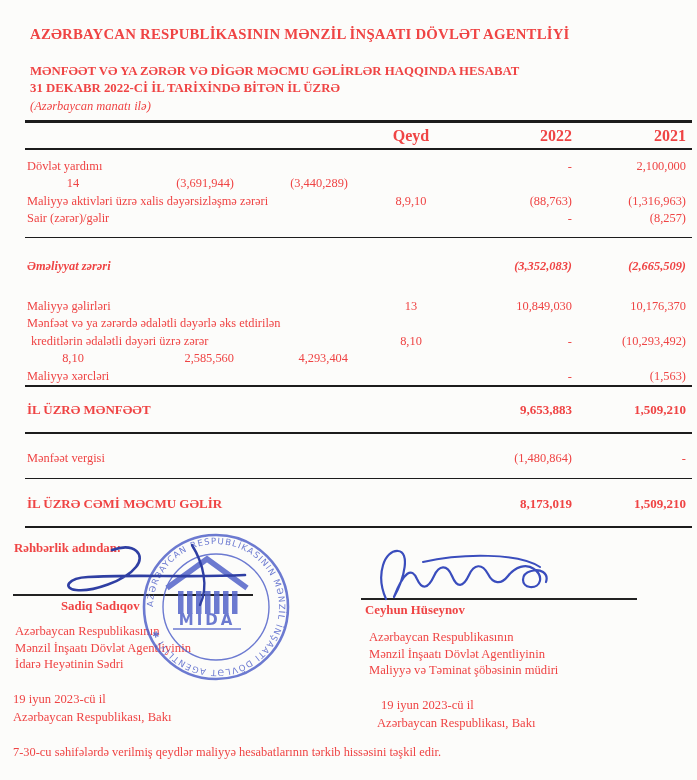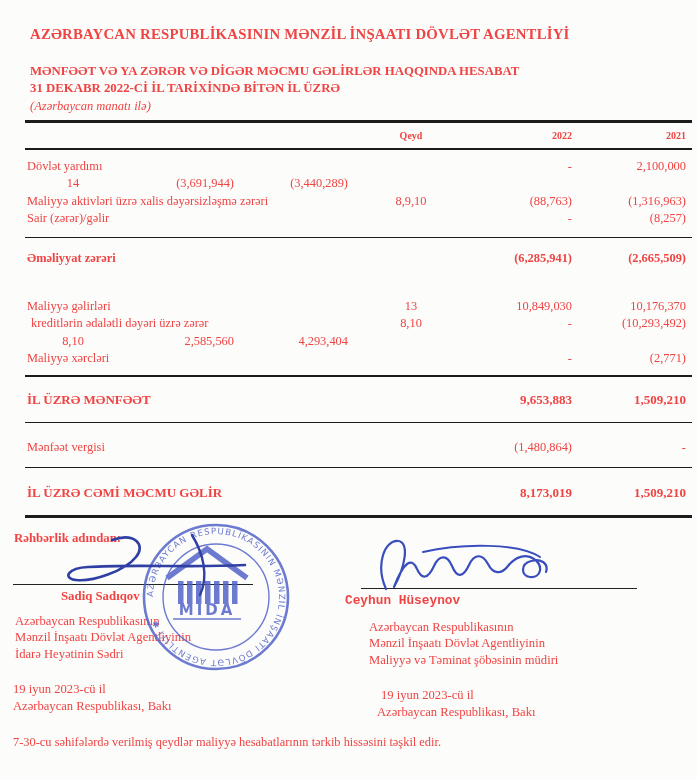--- a/index.html
+++ b/index.html
@@ -11,28 +11,28 @@
   .hdr{padding:26px 30px 0 30px;}
   .title{font-size:14.8px;font-weight:bold;letter-spacing:.2px;}
   .sub{margin-top:20px;font-size:12.8px;font-weight:bold;line-height:17px;}
   .note-it{margin-top:2px;font-style:italic;font-size:12.5px;}
   .rule{background:#1c1c1c;margin:0 5px 0 25px;}
   .r-thick{height:2.5px;margin-top:6px;}
   .r-head{height:2px;}
   .r-mid{height:1.5px;}
   .r-thin{height:1.2px;}
   .trow,.thead{display:flex;margin:0 5px 0 27px;font-size:12.4px;line-height:17.5px;align-items:flex-end;}
-  .thead{font-weight:bold;font-size:10px;margin-top:4px;padding-bottom:4px;line-height:17px;}
+  .thead{font-weight:bold;font-size:16px;margin-top:4px;padding-bottom:4px;line-height:17px;}
   .c-lbl{flex:0 0 338px;}
   .c-note{flex:0 0 92px;text-align:center;}
   .c-22{flex:0 0 115px;text-align:right;}
   .c-21{flex:0 0 120px;text-align:right;padding-right:6px;box-sizing:border-box;}
   .sec1{padding:8px 0 9px 0;}
-  .sec2{margin-top:30px;padding-bottom:7px;}
-  .oprow{margin-top:12px;font-weight:bold;}
+  .sec2{margin-top:22px;}
+  .oprow{margin-top:20px;font-weight:bold;font-style:italic;}
   .bigrow{font-weight:bold;font-size:13px;line-height:20px;}
   .profit{margin-top:13px;margin-bottom:12px;}
   .taxrow{margin-top:15px;margin-bottom:11px;line-height:18px;}
   .totalrow{margin-top:15px;margin-bottom:12px;}
   .sigsec{position:relative;height:216px;}
   .sig-heading{position:absolute;left:14px;top:13px;font-weight:bold;font-size:12.8px;}
   .sigline{position:absolute;height:1.5px;background:#222;}
   .sig-name{position:absolute;font-weight:bold;font-size:12.8px;}
   .sig-titles{position:absolute;font-size:12.6px;line-height:16.5px;}
   .sig-date{position:absolute;font-size:12.6px;line-height:17.5px;}
@@ -87,49 +87,50 @@
       <div class="c-note"></div>
       <div class="c-22">-</div>
       <div class="c-21">(8,257)</div>
     </div>
   </div>
   <div class="rule r-mid"></div>
 
   <div class="trow oprow">
     <div class="c-lbl">Əməliyyat zərəri</div>
     <div class="c-note"></div>
-    <div class="c-22">(6,285,941)</div>
+    <div class="c-22">(3,352,083)</div>
     <div class="c-21">(2,665,509)</div>
   </div>
 
   <div class="sec2">
     <div class="trow">
       <div class="c-lbl">Maliyyə gəlirləri</div>
       <div class="c-note">13</div>
       <div class="c-22">10,849,030</div>
       <div class="c-21">10,176,370</div>
     </div>
     <div class="trow">
       <div class="c-lbl">
+        <div>Mənfəət və ya zərərdə ədalətli dəyərlə əks etdirilən</div>
         <div style="padding-left:4px;">kreditlərin ədalətli dəyəri üzrə zərər</div>
       </div>
       <div class="c-note">8,10</div>
       <div class="c-22">-</div>
       <div class="c-21">(10,293,492)</div>
     </div>
     <div class="trow">
       <div class="c-note">8,10</div>
       <div class="c-22">2,585,560</div>
       <div class="c-21">4,293,404</div>
     </div>
     <div class="trow">
       <div class="c-lbl">Maliyyə xərcləri</div>
       <div class="c-note"></div>
       <div class="c-22">-</div>
-      <div class="c-21">(2,771)</div>
+      <div class="c-21">(1,563)</div>
     </div>
   </div>
   <div class="rule r-head"></div>
 
   <div class="trow bigrow profit">
     <div class="c-lbl">İL ÜZRƏ MƏNFƏƏT</div>
     <div class="c-note"></div>
     <div class="c-22">9,653,883</div>
     <div class="c-21">1,509,210</div>
   </div>
@@ -160,21 +161,21 @@
       <div>Azərbaycan Respublikasının</div>
       <div>Mənzil İnşaatı Dövlət Agentliyinin</div>
       <div>İdarə Heyətinin Sədri</div>
     </div>
     <div class="sig-date" style="left:13px;top:163px;">
       <div>19 iyun 2023-cü il</div>
       <div>Azərbaycan Respublikası, Bakı</div>
     </div>
 
     <div class="sigline" style="left:361px;top:70px;width:276px;"></div>
-    <div class="sig-name" style="left:345px;top:75px;font-family:Liberation Mono, monospace;">Ceyhun Hüseynov</div>
+    <div class="sig-name" style="left:365px;top:75px;">Ceyhun Hüseynov</div>
     <div class="sig-titles" style="left:369px;top:101px;">
       <div>Azərbaycan Respublikasının</div>
       <div>Mənzil İnşaatı Dövlət Agentliyinin</div>
       <div>Maliyyə və Təminat şöbəsinin müdiri</div>
     </div>
     <div class="sig-date" style="left:381px;top:169px;">
       <div>19 iyun 2023-cü il</div>
       <div style="margin-left:-4px;">Azərbaycan Respublikası, Bakı</div>
     </div>
 

